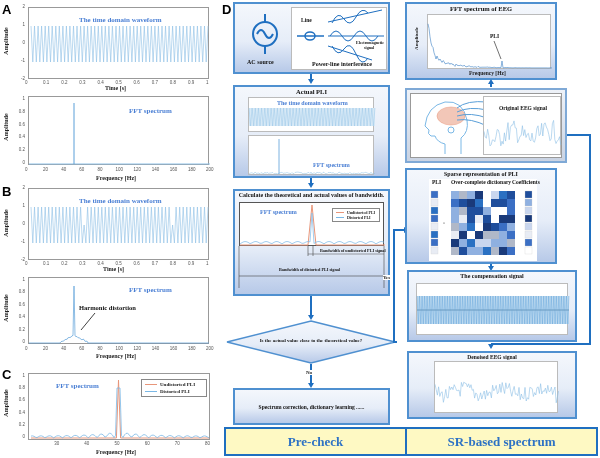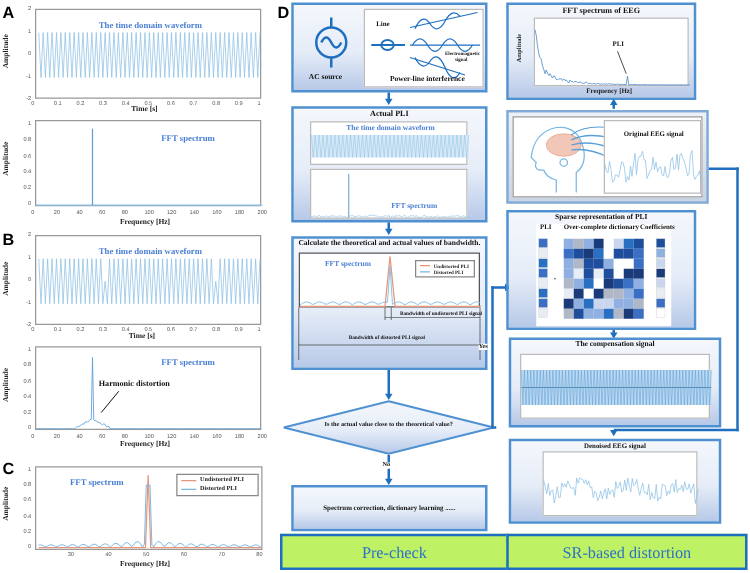--- a/index.html
+++ b/index.html
@@ -11,21 +11,21 @@
   .axlabel { position:absolute; font-weight:bold; font-size:6px; color:#222; white-space:nowrap; }
   .ylab { position:absolute; font-weight:bold; font-size:6px; color:#222; transform:rotate(-90deg); transform-origin:center; white-space:nowrap; }
   .tick { position:absolute; font-size:4.5px; color:#555; font-family:"Liberation Sans", sans-serif; white-space:nowrap; }
   .gbox { position:absolute; box-sizing:border-box; border:2px solid #4f90d0;
           background:linear-gradient(to bottom,#f4f7fc 0%,#e6edf8 55%,#b7c9e8 100%); }
   .wbox { position:absolute; box-sizing:border-box; background:#fff; border:1px solid #bbb; }
   .conn { position:absolute; background:#1f6fc0; }
   .arrow-down { position:absolute; width:0; height:0; border-left:3px solid transparent; border-right:3px solid transparent; border-top:5px solid #1f6fc0; }
   .arrow-up { position:absolute; width:0; height:0; border-left:3px solid transparent; border-right:3px solid transparent; border-bottom:5px solid #1f6fc0; }
   .arrow-right { position:absolute; width:0; height:0; border-top:3px solid transparent; border-bottom:3px solid transparent; border-left:5px solid #1f6fc0; }
-  .footer { position:absolute; box-sizing:border-box; border:2px solid #1f6fc0; background:#bef264; color:#2e72c4; font-weight:normal; font-size:13px; display:flex; align-items:center; justify-content:center; }
+  .footer { position:absolute; box-sizing:border-box; border:2px solid #1f6fc0; background:#fef9c3; color:#2e72c4; font-weight:bold; font-size:13px; display:flex; align-items:center; justify-content:center; }
   .legend { position:absolute; background:#fff; border:1px solid #888; box-sizing:border-box; font-size:5px; font-weight:bold; color:#222; padding:1px 3px; }
   .legend .row { display:flex; align-items:center; gap:3px; height:7px; white-space:nowrap; }
   .legend .sw { display:inline-block; width:12px; height:1.5px; }
   svg { position:absolute; overflow:visible; }
 </style>
 </head>
 <body>
 
 <div class="panel-letter" style="left:2px;top:2px;">A</div>
 
@@ -450,14 +450,14 @@
     <svg id="eeg-den" width="124" height="52">
         <path d="M0.0,22.3 L1.2,27.6 L2.4,33.1 L3.6,24.8 L4.8,34.4 L6.0,30.6 L7.2,29.8 L8.4,40.3 L9.6,34.7 L10.8,27.4 L12.0,35.8 L13.2,35.9 L14.4,24.4 L15.6,27.6 L16.8,25.0 L18.0,27.7 L19.2,22.7 L20.4,25.3 L21.6,28.5 L22.8,28.6 L24.0,28.0 L25.2,34.3 L26.4,20.4 L27.6,24.5 L28.8,20.1 L30.0,21.2 L31.2,21.5 L32.4,24.8 L33.6,21.8 L34.8,25.8 L36.0,22.7 L37.2,28.3 L38.4,27.4 L39.6,36.1 L40.8,30.9 L42.0,32.4 L43.2,38.8 L44.4,35.6 L45.6,30.8 L46.8,37.0 L48.0,32.6 L49.2,29.0 L50.4,37.2 L51.6,28.4 L52.8,33.7 L54.0,30.2 L55.2,30.1 L56.4,35.9 L57.6,23.2 L58.8,28.8 L60.0,27.0 L61.2,23.4 L62.4,31.8 L63.6,30.1 L64.8,22.1 L66.0,30.4 L67.2,20.5 L68.4,26.3 L69.6,31.5 L70.8,20.8 L72.0,26.6 L73.2,25.4 L74.4,21.5 L75.6,29.3 L76.8,34.3 L78.0,28.5 L79.2,24.4 L80.4,32.3 L81.6,31.8 L82.8,33.8 L84.0,25.4 L85.2,37.8 L86.4,32.0 L87.6,36.1 L88.8,36.8 L90.0,25.4 L91.2,39.0 L92.4,35.7 L93.6,37.2 L94.8,25.4 L96.0,25.9 L97.2,26.7 L98.4,34.5 L99.6,30.6 L100.8,33.0 L102.0,25.6 L103.2,24.9 L104.4,31.5 L105.6,21.7 L106.8,32.0 L108.0,28.8 L109.2,29.5 L110.4,26.1 L111.6,31.3 L112.8,23.3 L114.0,29.6 L115.2,29.2 L116.4,25.1 L117.6,32.5 L118.8,28.4 L120.0,25.0 L121.2,40.8 L122.4,35.2 L123.6,29.1" fill="none" stroke="#8dc0e6" stroke-width="0.6"></path>
       </svg>
   </div>
 </div>
 
 <div class="footer" style="left:224px;top:427px;width:183px;height:29px;">
   <span>Pre-check</span>
 </div>
 <div class="footer" style="left:405px;top:427px;width:193px;height:29px;">
-  <span>SR-based distortion</span>
+  <span>SR-based spectrum</span>
 </div>
 
 </body></html>

